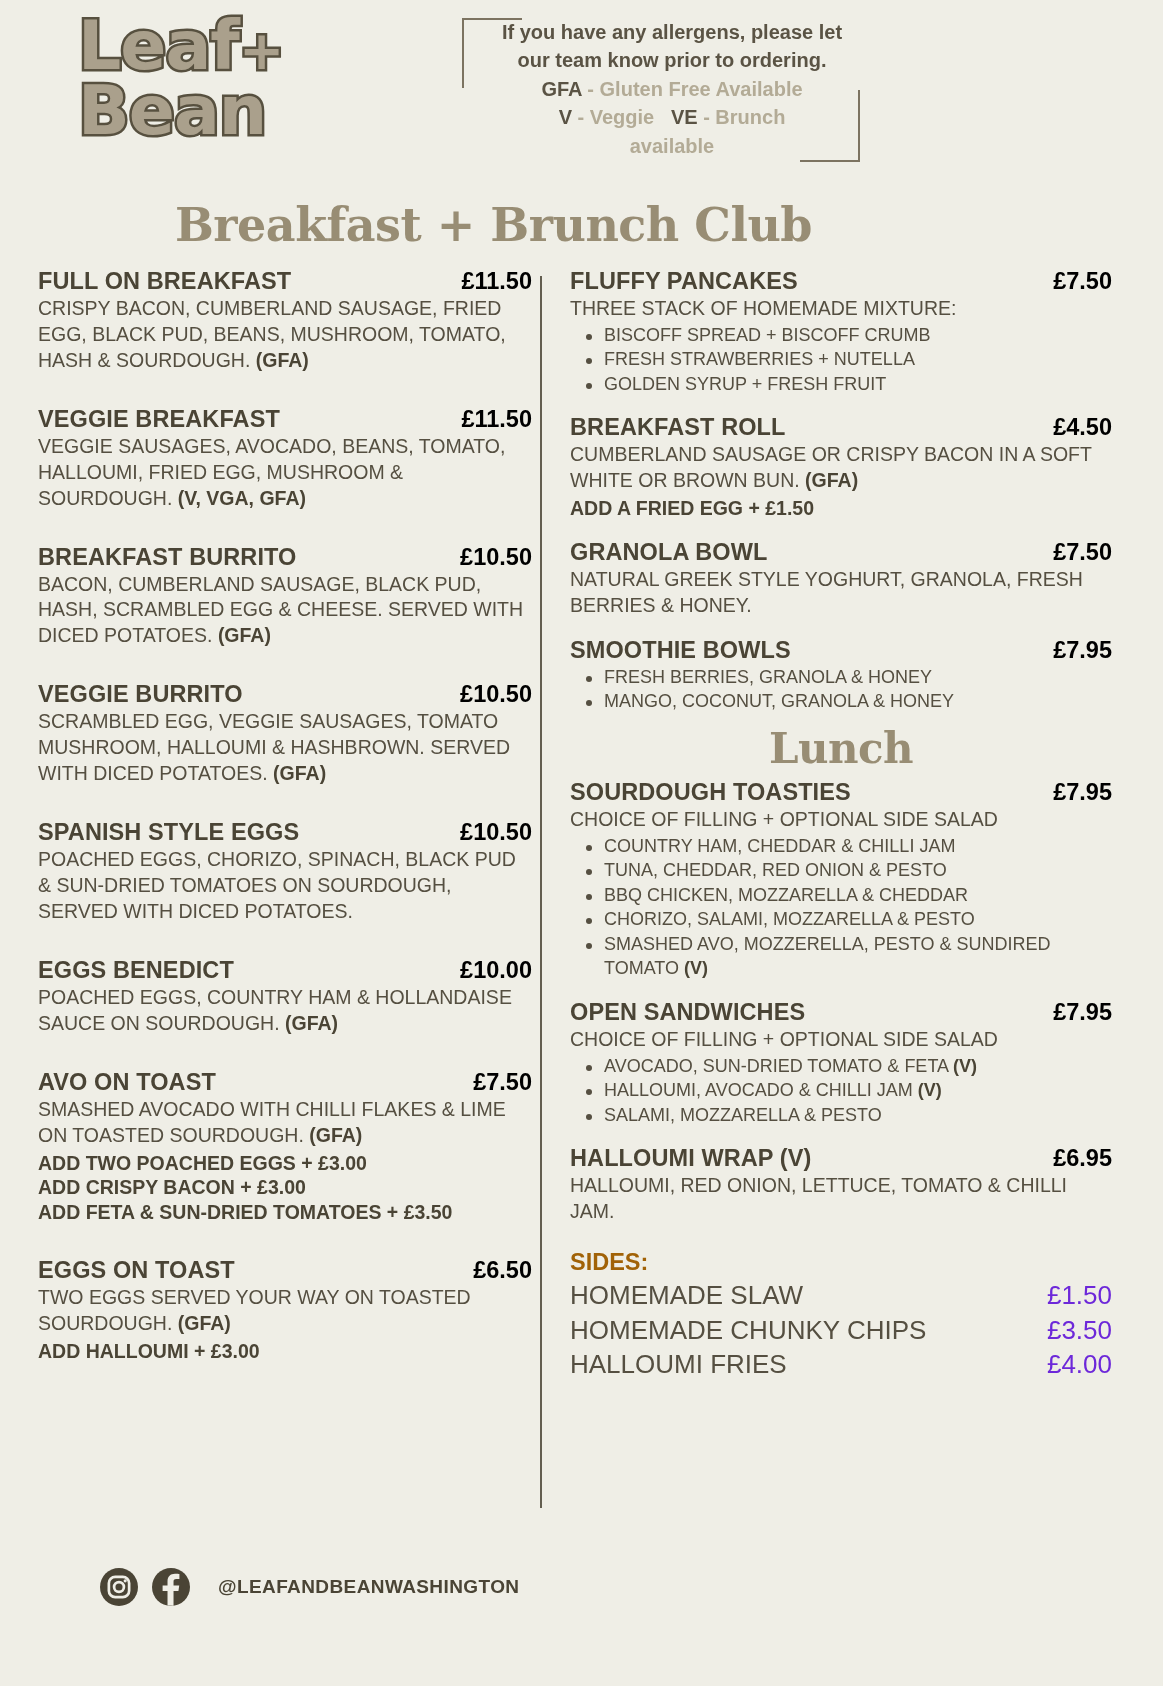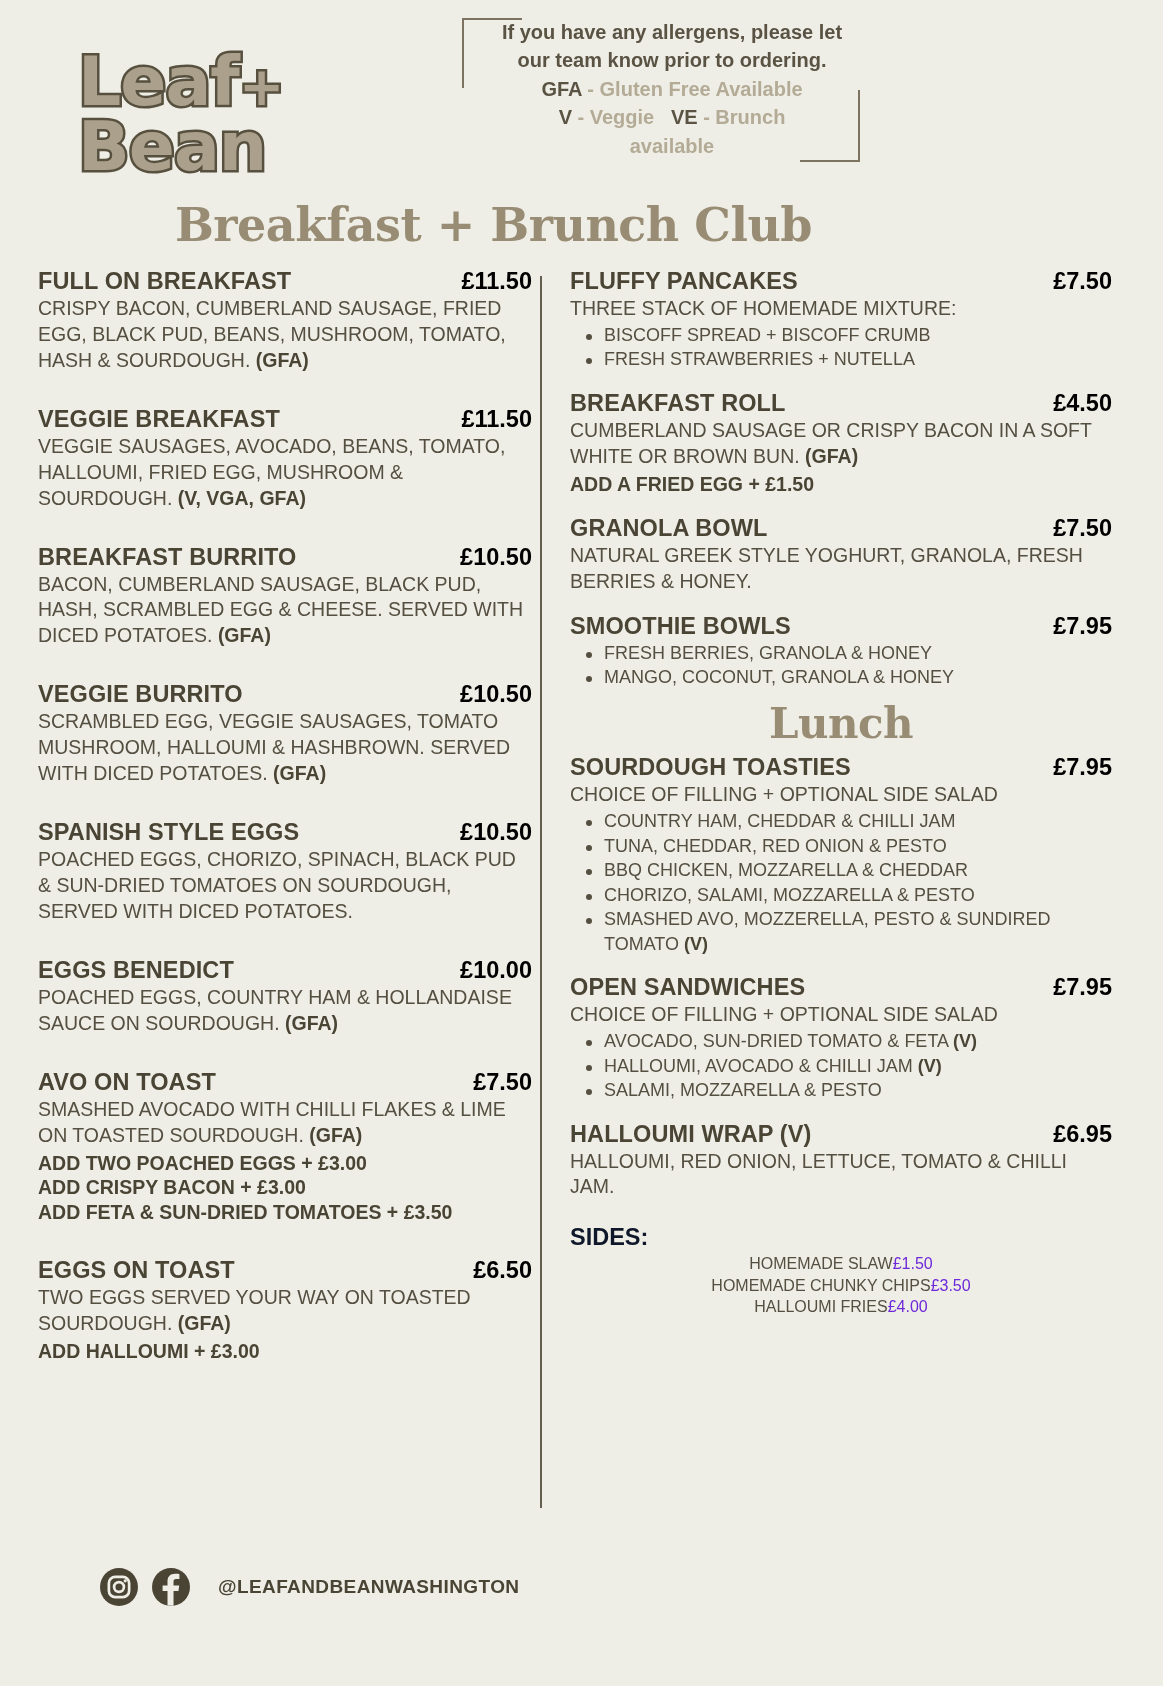--- a/index.html
+++ b/index.html
@@ -19,21 +19,20 @@
     position:absolute; left:78px; top:14px;
     font-family:"DejaVu Sans", sans-serif;
     font-weight:bold;
     font-size:68px;
     line-height:0.95;
     letter-spacing:-1px;
     color:#aaa08c;
     -webkit-text-stroke:5px #57503f;
     paint-order:stroke fill;
     text-shadow:none;
-    margin-top:36px;
   }
   .logo .l2 { display:block; }
   .logo .plus { font-size:54px; }
 
   .allergen {
     position:absolute; left:462px; top:18px; width:420px;
     text-align:center;
     font-size:20px;
     line-height:1.42;
     font-weight:bold;
@@ -134,25 +133,25 @@
     font-family:"DejaVu Serif", serif;
     font-weight:bold;
     font-size:42px;
     color:#988d74;
     margin:10px 0 6px 0;
     letter-spacing:-0.5px;
   }
 
   
   .sides-head {
-    font-weight:bold; font-size:23.5px; color:#0f172a; margin-bottom:2px;
+    font-weight:bold; font-size:23.5px; color:#a16207; margin-bottom:2px;
   }
   .side-row {
-    display:flex; justify-content:center; align-items:baseline;
-    font-size:16px; line-height:1.34; color:#554f41;
+    display:flex; justify-content:space-between; align-items:baseline;
+    font-size:26px; line-height:1.34; color:#554f41;
   }
   .side-row .p { color:#6d28d9; }
 
   
   .footer {
     position:absolute; left:100px; top:1568px;
     display:flex; align-items:center; gap:14px;
   }
   .footer .handle {
     font-weight:bold; font-size:19px; letter-spacing:0.4px;
@@ -270,20 +269,21 @@
       <div id="right-breakfast">
           <div class="item">
             <div class="item-head">
               <div class="item-name">FLUFFY PANCAKES</div>
               <div class="item-price">£7.50</div>
             </div>
             <div class="item-desc">THREE STACK OF HOMEMADE MIXTURE:</div>
             <ul class="bullets">
               <li>BISCOFF SPREAD + BISCOFF CRUMB</li>
               <li>FRESH STRAWBERRIES + NUTELLA</li>
+              <li>GOLDEN SYRUP + FRESH FRUIT</li>
             </ul>
           </div>
           <div class="gap-sm"></div>
           <div class="item">
             <div class="item-head">
               <div class="item-name">BREAKFAST ROLL</div>
               <div class="item-price">£4.50</div>
             </div>
             <div class="item-desc">CUMBERLAND SAUSAGE OR CRISPY BACON IN A SOFT WHITE OR BROWN BUN. <b>(GFA)</b></div>
             <div class="addons">

